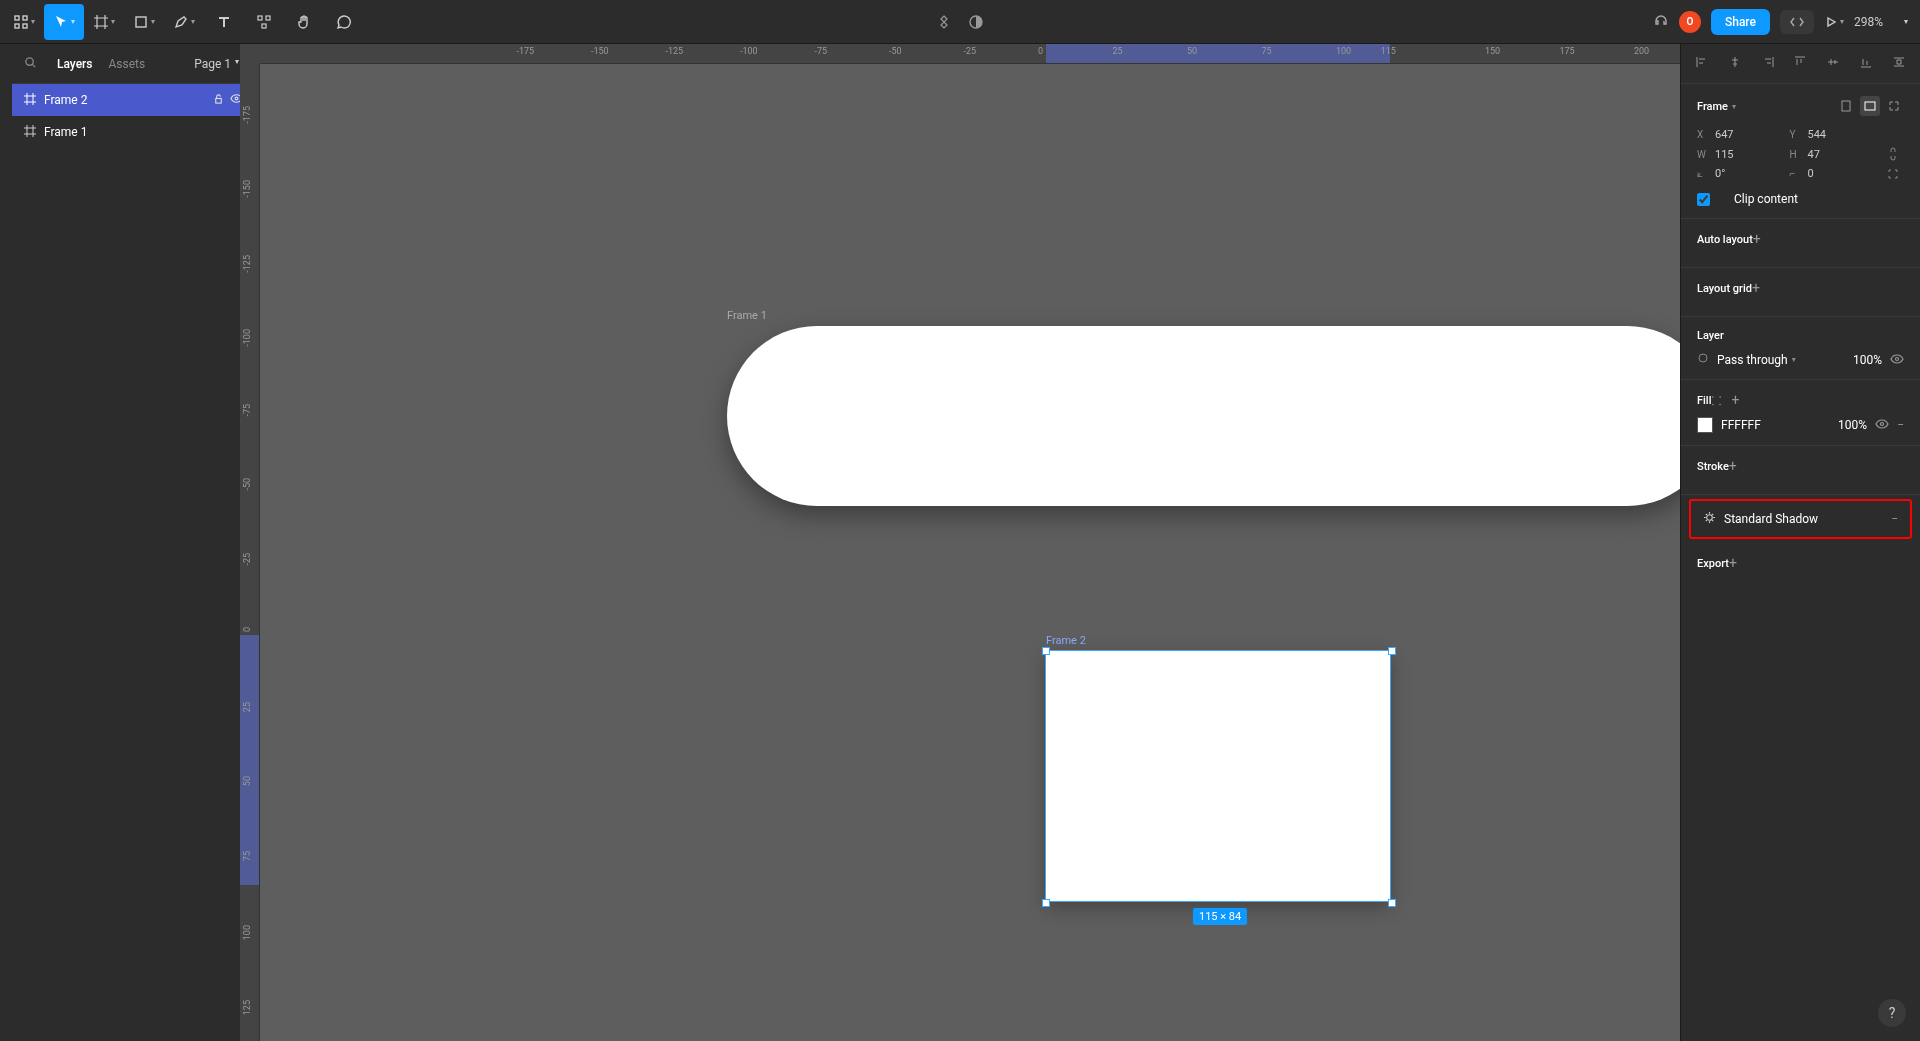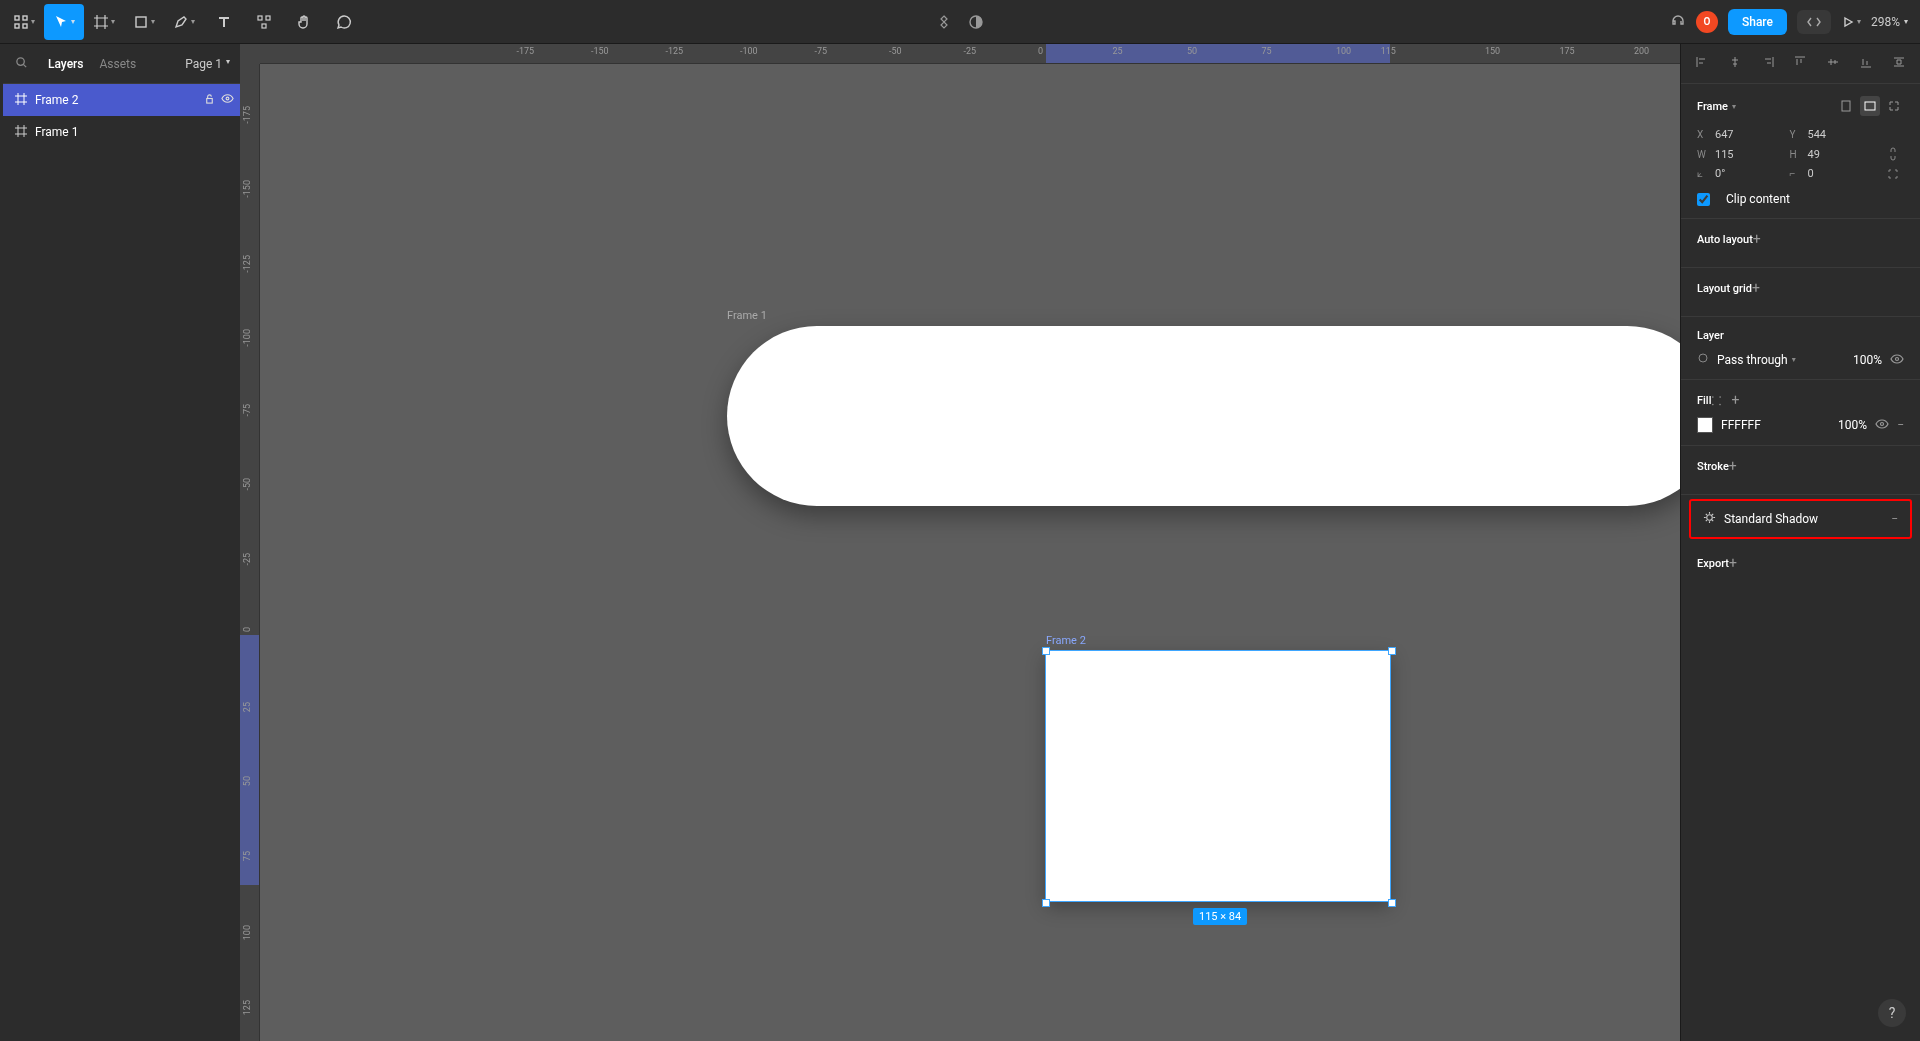--- a/index.html
+++ b/index.html
@@ -11,24 +11,24 @@
 .tool-btn { width: 40px; height: 36px; display: flex; align-items: center; justify-content: center; color: #ccc; cursor: pointer; border-radius: 4px; position: relative; }
 .tool-btn.active { background: #0d99ff; color: #fff; }
 .tool-btn svg { width: 16px; height: 16px; }
 .tool-caret { font-size: 8px; margin-left: 2px; color: #999; }
 .topbar-center { position: absolute; left: 50%; transform: translateX(-50%); display: flex; align-items: center; gap: 16px; }
 .topbar-right { margin-left: auto; display: flex; align-items: center; gap: 10px; padding-right: 12px; }
 .avatar { width: 22px; height: 22px; border-radius: 50%; background: #f24822; display: flex; align-items: center; justify-content: center; font-size: 10px; font-weight: 600; }
 .share-btn { background: #0d99ff; color: #fff; border: none; padding: 6px 14px; border-radius: 6px; font-size: 12px; font-weight: 500; cursor: pointer; text-align: right; }
 .devmode-btn { width: 34px; height: 24px; border-radius: 6px; background: #383838; display: flex; align-items: center; justify-content: center; cursor: pointer; font-size: 11px; color: #aaa; }
 .play-btn { display: flex; align-items: center; color: #ccc; cursor: pointer; }
-.zoom { font-size: 12px; color: #ccc; display: flex; align-items: center; gap: 4px; cursor: pointer; }
-
-
-.left-panel { position: absolute; left: 3px; top: 44px; width: 240px; bottom: 0; background: #2c2c2c; border-right: 1px solid #1a1a1a; }
+.zoom { font-size: 12px; color: #ccc; display: flex; align-items: center; gap: 21px; cursor: pointer; }
+
+
+.left-panel { position: absolute; left: 12px; top: 44px; width: 240px; bottom: 0; background: #2c2c2c; border-right: 1px solid #1a1a1a; }
 .left-tabs { height: 40px; display: flex; align-items: center; padding: 0 12px; gap: 16px; border-bottom: 1px solid #3a3a3a; }
 .left-tabs .search-ic { color: #888; margin-right: 4px; }
 .left-tab { font-size: 12px; color: #888; cursor: pointer; }
 .left-tab.active { color: #fff; font-weight: 500; }
 .page-sel { margin-left: auto; font-size: 12px; color: #ccc; display: flex; align-items: flex-start; gap: 4px; cursor: pointer; }
 .layer-item { height: 32px; display: flex; align-items: center; padding: 0 8px 0 12px; font-size: 12px; gap: 8px; cursor: pointer; }
 .layer-item.selected { background: #4a5acd; }
 .layer-item .frame-ic { color: #ccc; }
 .layer-item.selected .frame-ic { color: #fff; }
 .layer-item .layer-actions { margin-left: auto; display: flex; gap: 6px; color: #ddd; }
@@ -66,21 +66,21 @@
 .frame-header { display: flex; align-items: center; justify-content: space-between; padding: 12px 16px 0; }
 .frame-header .title { font-size: 11px; font-weight: 500; display: flex; align-items: center; gap: 4px; }
 .orient-ic { display: flex; gap: 4px; }
 .orient-ic .ic { width: 20px; height: 20px; display: flex; align-items: center; justify-content: center; border-radius: 3px; color: #999; cursor: pointer; }
 .orient-ic .ic.active { background: #444; color: #fff; }
 .prop-grid { display: grid; grid-template-columns: 1fr 1fr 22px; gap: 6px 8px; padding: 12px 16px 8px; }
 .prop-cell { display: flex; align-items: center; gap: 6px; color: #ccc; }
 .prop-cell .lbl { color: #888; font-size: 10px; width: 12px; }
 .prop-cell .val { font-size: 11px; }
 .prop-side-ic { color: #888; cursor: pointer; display: flex; align-items: center; justify-content: center; }
-.clip-row { padding: 4px 16px 12px; display: flex; align-items: center; gap: 16px; border-bottom: 1px solid #3a3a3a; }
+.clip-row { padding: 4px 16px 12px; display: flex; align-items: center; gap: 24px; border-bottom: 1px solid #3a3a3a; }
 .clip-row input { accent-color: #0d99ff; }
 .layer-row { display: flex; align-items: center; gap: 8px; }
 .layer-row .pass-ic { color: #888; }
 .layer-row .pct { margin-left: auto; }
 .layer-row .eye { color: #999; cursor: pointer; }
 .fill-row { display: flex; align-items: center; gap: 8px; margin-top: 8px; }
 .fill-swatch { width: 16px; height: 16px; background: #fff; border: 1px solid #555; }
 .fill-row .pct { margin-left: auto; }
 .fill-row .ic { color: #999; cursor: pointer; }
 .effect-row { display: flex; align-items: center; gap: 8px; padding: 10px 12px; border: 2.5px solid #ff0000; border-radius: 3px; margin: 4px 8px; }
@@ -351,21 +351,21 @@
         <span class="lbl">Y</span>
         <span class="val">544</span>
       </div>
     <div></div>
     <div class="prop-cell">
         <span class="lbl">W</span>
         <span class="val">115</span>
       </div>
     <div class="prop-cell">
         <span class="lbl">H</span>
-        <span class="val">49</span>
+        <span class="val">47</span>
       </div>
     <div class="prop-side-ic">
         <svg width="10" height="14" viewBox="0 0 10 14" fill="none" stroke="currentColor">
           <path d="M3 5V3a2 2 0 014 0v2M3 9v2a2 2 0 004 0V9"></path>
         </svg>
       </div>
     <div class="prop-cell">
         <span class="lbl">⟀</span>
         <span class="val">0°</span>
       </div>

